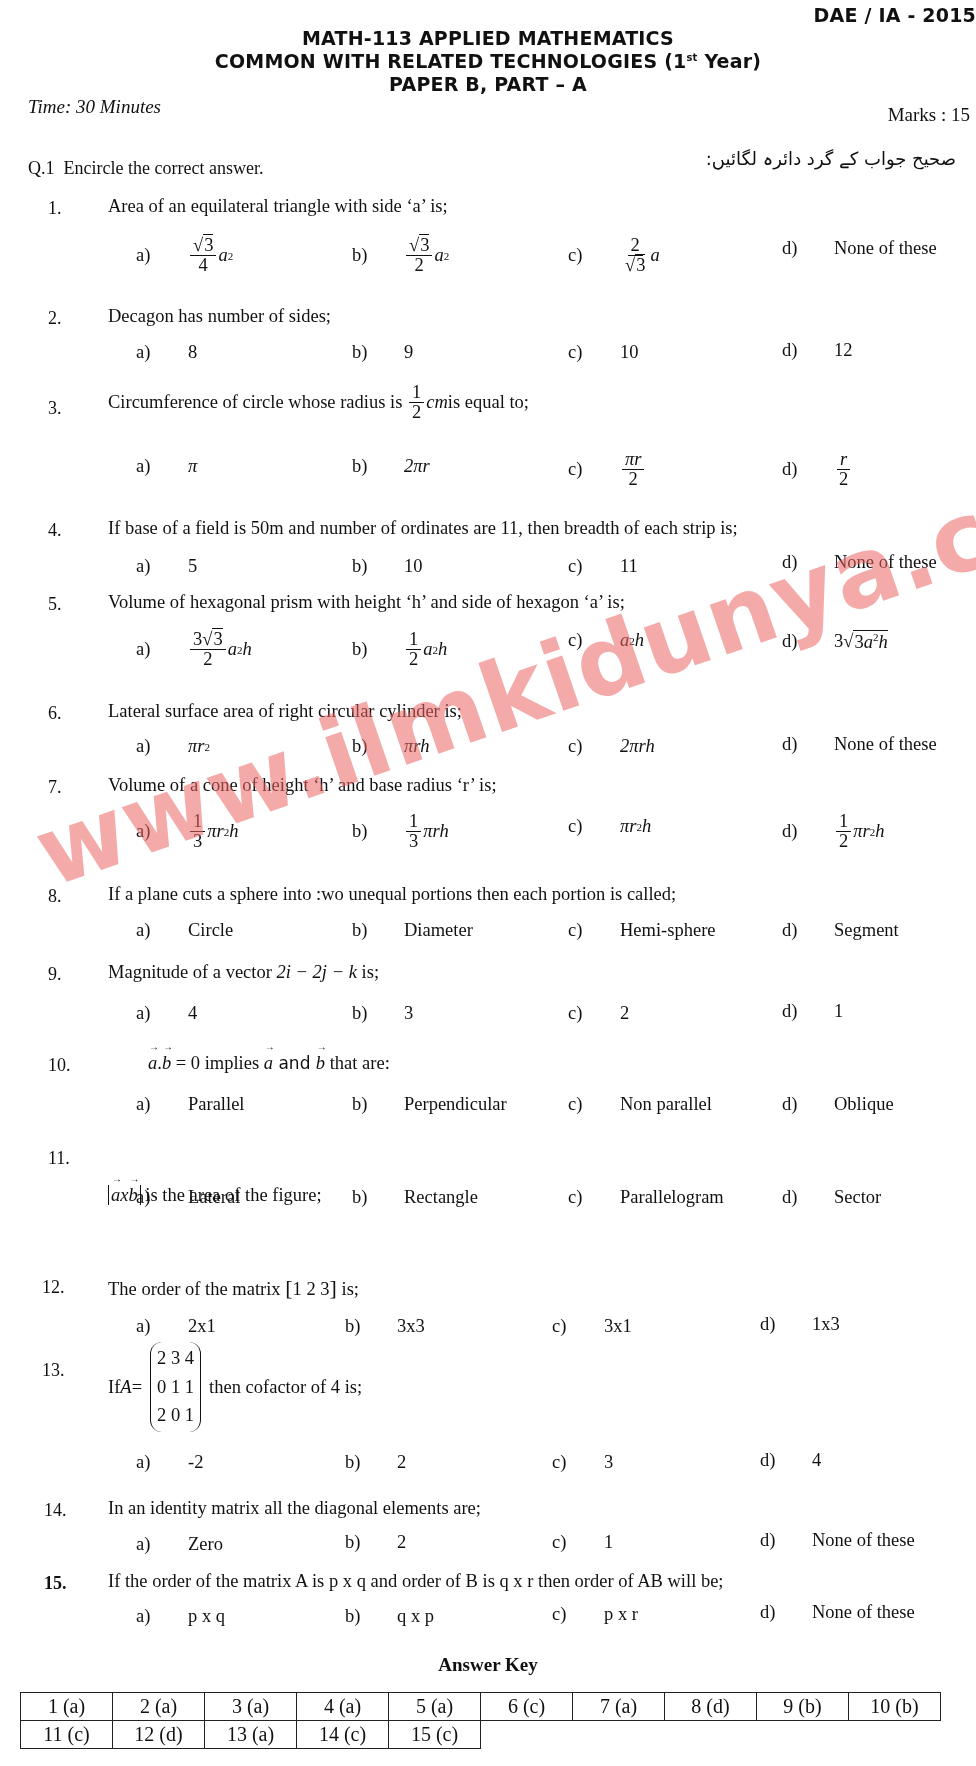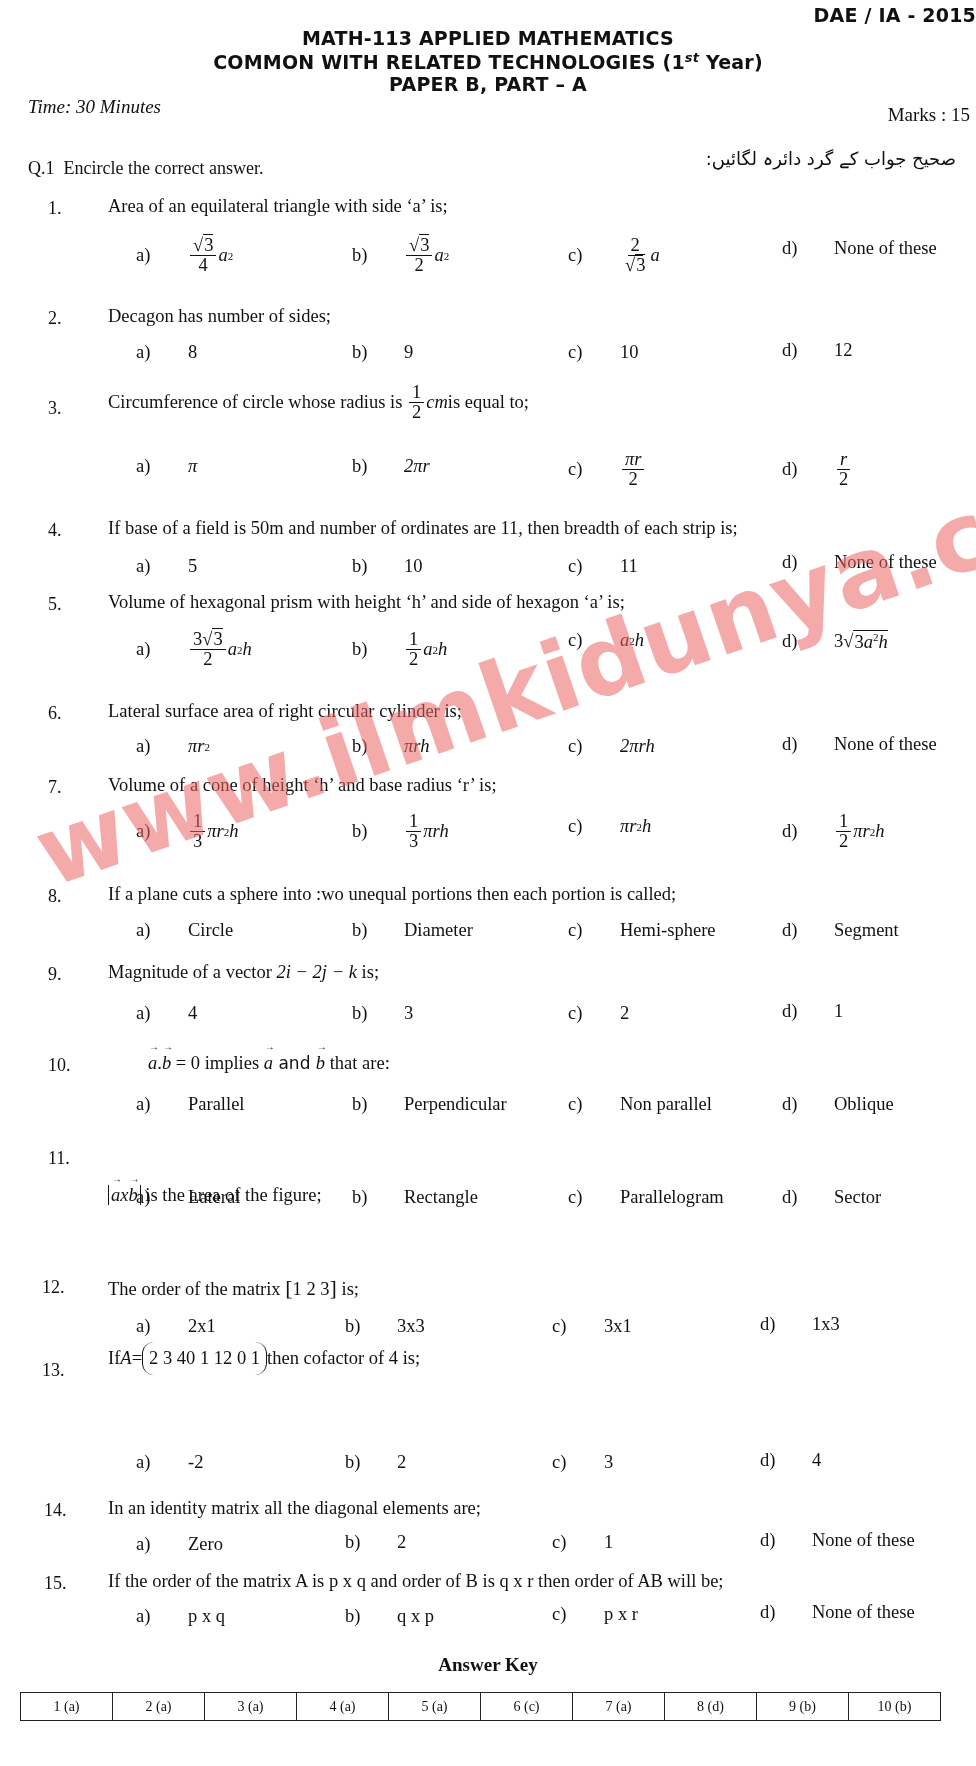--- a/index.html
+++ b/index.html
@@ -2,40 +2,40 @@
 <html><head>
 <meta charset="utf-8">
 <style>
   html, body { margin:0; padding:0; }
   body {
     width:976px; height:1766px; background:#ffffff; position:relative; overflow:hidden;
     font-family:"Liberation Serif", "DejaVu Serif", serif; color:#111;
   }
   .hdr { position:absolute; left:0; width:976px; text-align:center;
     font-family:"DejaVu Sans", "Liberation Sans", sans-serif; font-weight:bold; font-size:19px; letter-spacing:0.2px; }
-  .hdr sup { font-size:13px;font-style:italic; }
+  .hdr sup { font-size:10px; }
   .meta { position:absolute; font-size:19px; }
   .qnum { position:absolute; left:48px; font-size:18px; }
   .qtext { position:absolute; left:108px; font-size:18.5px; white-space:nowrap; }
   .opt { position:absolute; font-size:18.5px; white-space:nowrap; display:flex; align-items:center; }
   .opt .lab { display:inline-block; width:52px; }
   .opt .val { display:inline-flex; align-items:center; }
   .m { font-style:italic; }
   .frac { display:inline-flex; flex-direction:column; align-items:center; vertical-align:middle; margin:0 2px; line-height:1.05; }
   .frac .num { border-bottom:1.3px solid #111; padding:0 3px; }
   .frac .den { padding:0 3px; }
   .sqrt { border-top:1.3px solid #111; padding-left:1px; }
   sup.s { font-size:11px; vertical-align:super; }
   .vec { position:relative; display:inline-block; font-style:italic; }
   .vec::before { content:"\2192"; position:absolute; top:-12px; left:1px; font-size:10px; font-style:normal; }
   .bar { border-left:1.3px solid #111; border-right:1.3px solid #111; padding:0 2px; }
-  .matrix { display:inline-flex; flex-direction:row; border-left:1.5px solid #111; border-right:1.5px solid #111; border-radius:12px; padding:2px 6px; line-height:1.55; margin:0 0; }
+  .matrix { display:inline-flex; flex-direction:column; border-left:1.5px solid #111; border-right:1.5px solid #111; border-radius:12px; padding:2px 6px; line-height:1.55; margin:0 8px; }
   .answer-title { position:absolute; top:1654px; left:0; width:976px; text-align:center; font-size:19px; font-weight:bold; }
   table.key { position:absolute; left:20px; top:1692px; border-collapse:collapse; }
-  table.key td { border:1.5px solid #222; width:91px; height:27px; text-align:center; font-size:14px; padding:0; }
+  table.key td { border:1.5px solid #222; width:91px; height:27px; text-align:center; font-size:20px; padding:0; }
   table.key td.empty { border:none; }
   .urdu { position:absolute; right:20px; top:148px; font-family:"DejaVu Sans", sans-serif; font-size:18px; direction:rtl; }
   .watermark { position:absolute; left:40px; top:800px; font-family:"DejaVu Sans", "Liberation Sans", sans-serif;
     font-weight:bold; font-size:96px; color:rgba(236,100,100,0.55); transform:rotate(-19deg); transform-origin:left center;
     white-space:nowrap; letter-spacing:1px; pointer-events:none; }
 </style>
 </head>
 <body>
 
 <div class="hdr" style="top:4px;text-align:right;">DAE / IA - 2015</div>
@@ -400,21 +400,21 @@
   </div>
 <div class="opt" style="left:552px; top:1532px;">
     <span class="lab">c)</span>
     <span class="val">1</span>
   </div>
 <div class="opt" style="left:760px; top:1530px;">
     <span class="lab">d)</span>
     <span class="val">None of these</span>
   </div>
 
-<div class="qnum" style="left:44px; top:1573px;">15.</div>
+<div class="qnum" style="left:44px; top:1573px;font-weight:bold;">15.</div>
 <div class="qtext" style="top:1571px;">If the order of the matrix A is p x q and order of B is q x r then order of AB will be;</div>
 <div class="opt" style="left:136px; top:1606px;">
     <span class="lab">a)</span>
     <span class="val">p x q</span>
   </div>
 <div class="opt" style="left:345px; top:1606px;">
     <span class="lab">b)</span>
     <span class="val">q x p</span>
   </div>
 <div class="opt" style="left:552px; top:1604px;">
@@ -434,16 +434,28 @@
     <td>2 (a)</td>
     <td>3 (a)</td>
     <td>4 (a)</td>
     <td>5 (a)</td>
     <td>6 (c)</td>
     <td>7 (a)</td>
     <td>8 (d)</td>
     <td>9 (b)</td>
     <td>10 (b)</td>
   </tr>
+  <tr>
+    <td>11 (c)</td>
+    <td>12 (d)</td>
+    <td>13 (a)</td>
+    <td>14 (c)</td>
+    <td>15 (c)</td>
+    <td class="empty"></td>
+    <td class="empty"></td>
+    <td class="empty"></td>
+    <td class="empty"></td>
+    <td class="empty"></td>
+  </tr>
 </tbody>
   </table>
 
 <div class="watermark">www.ilmkidunya.com</div>
 
 </body></html>

